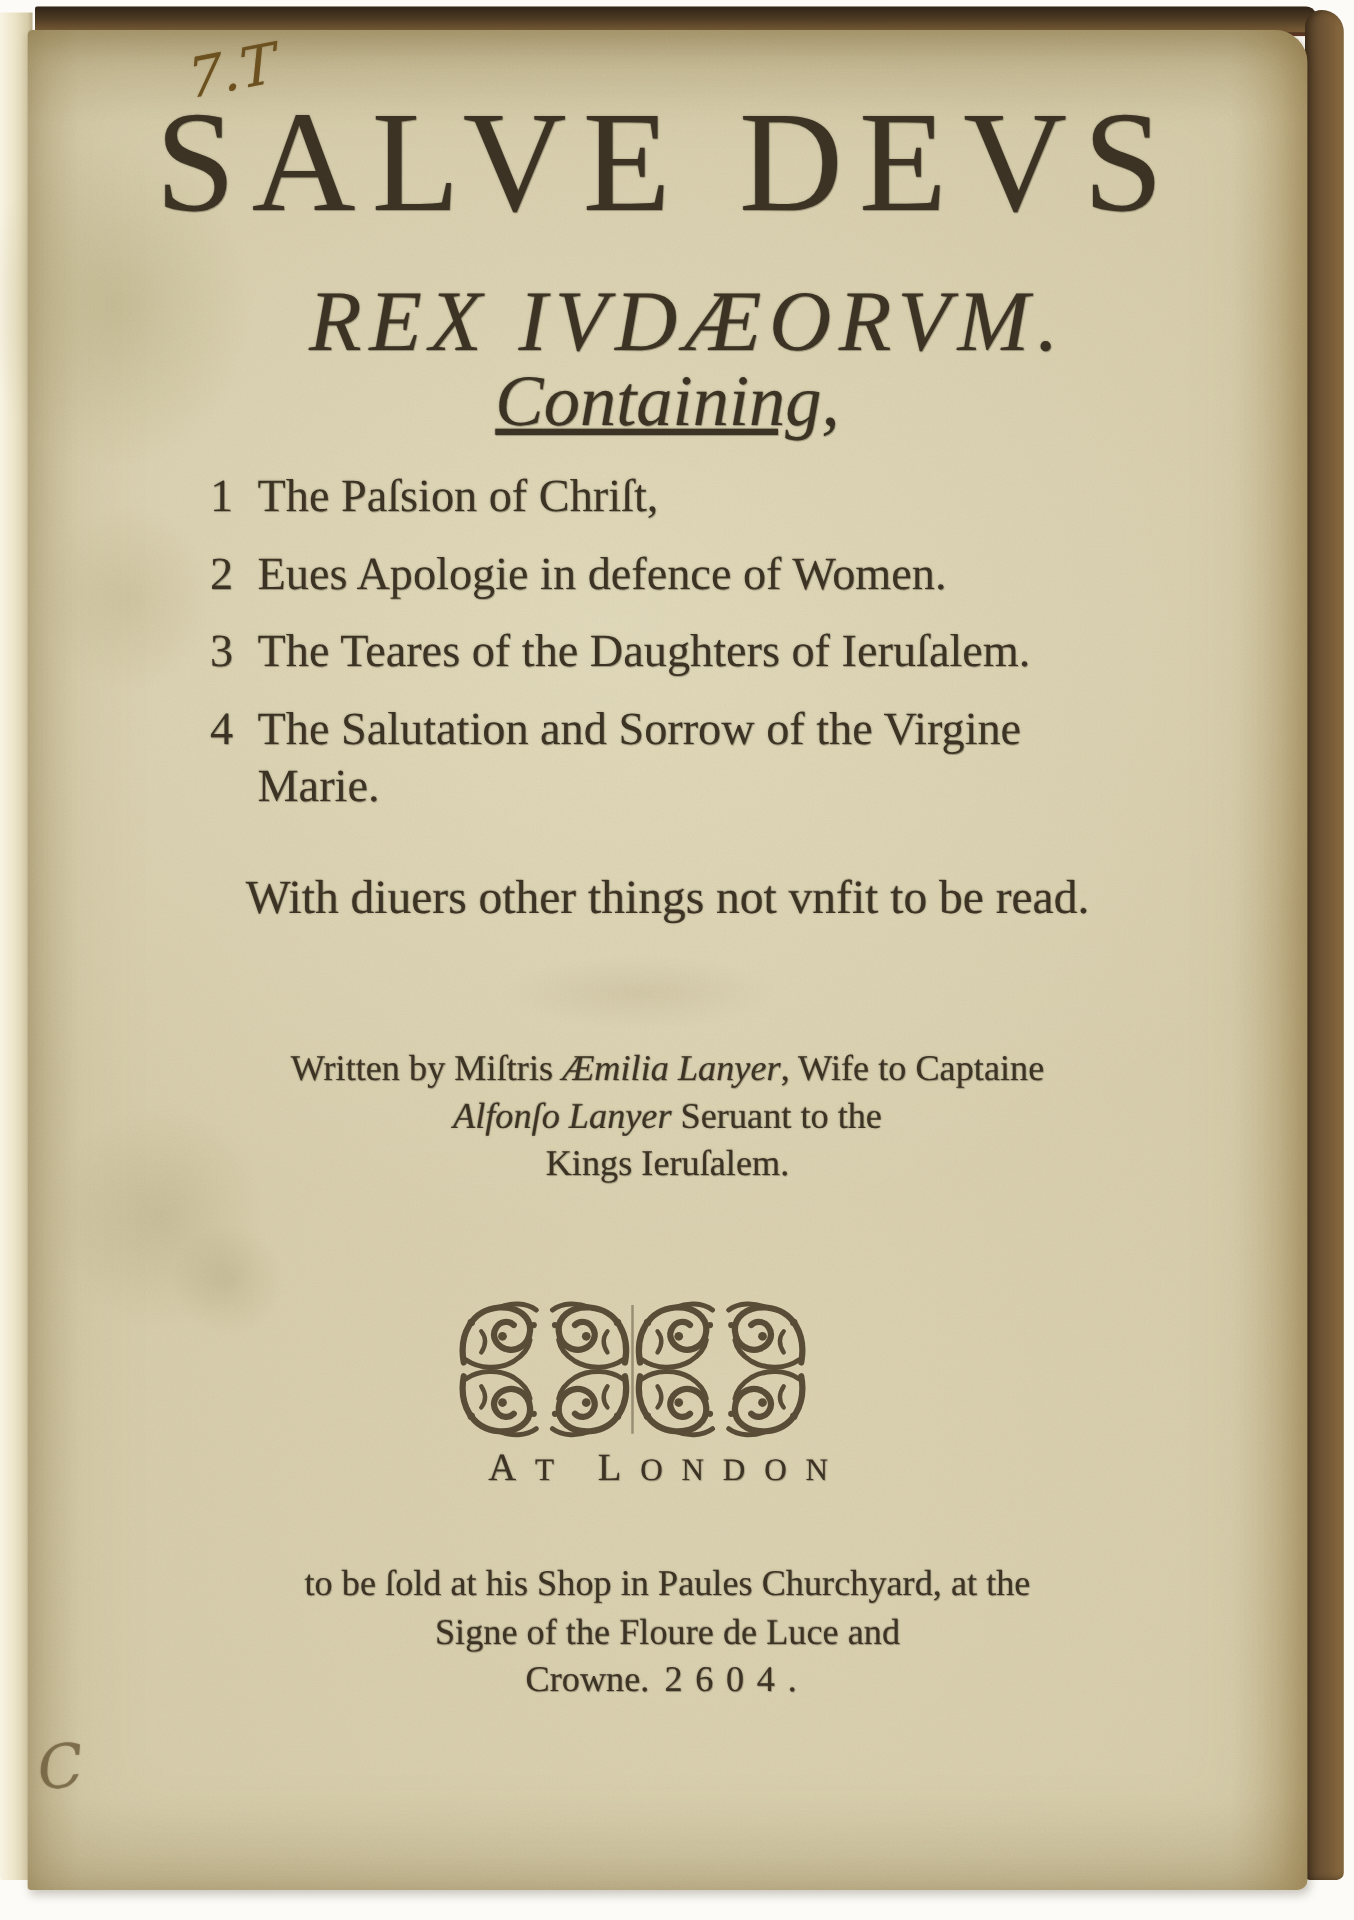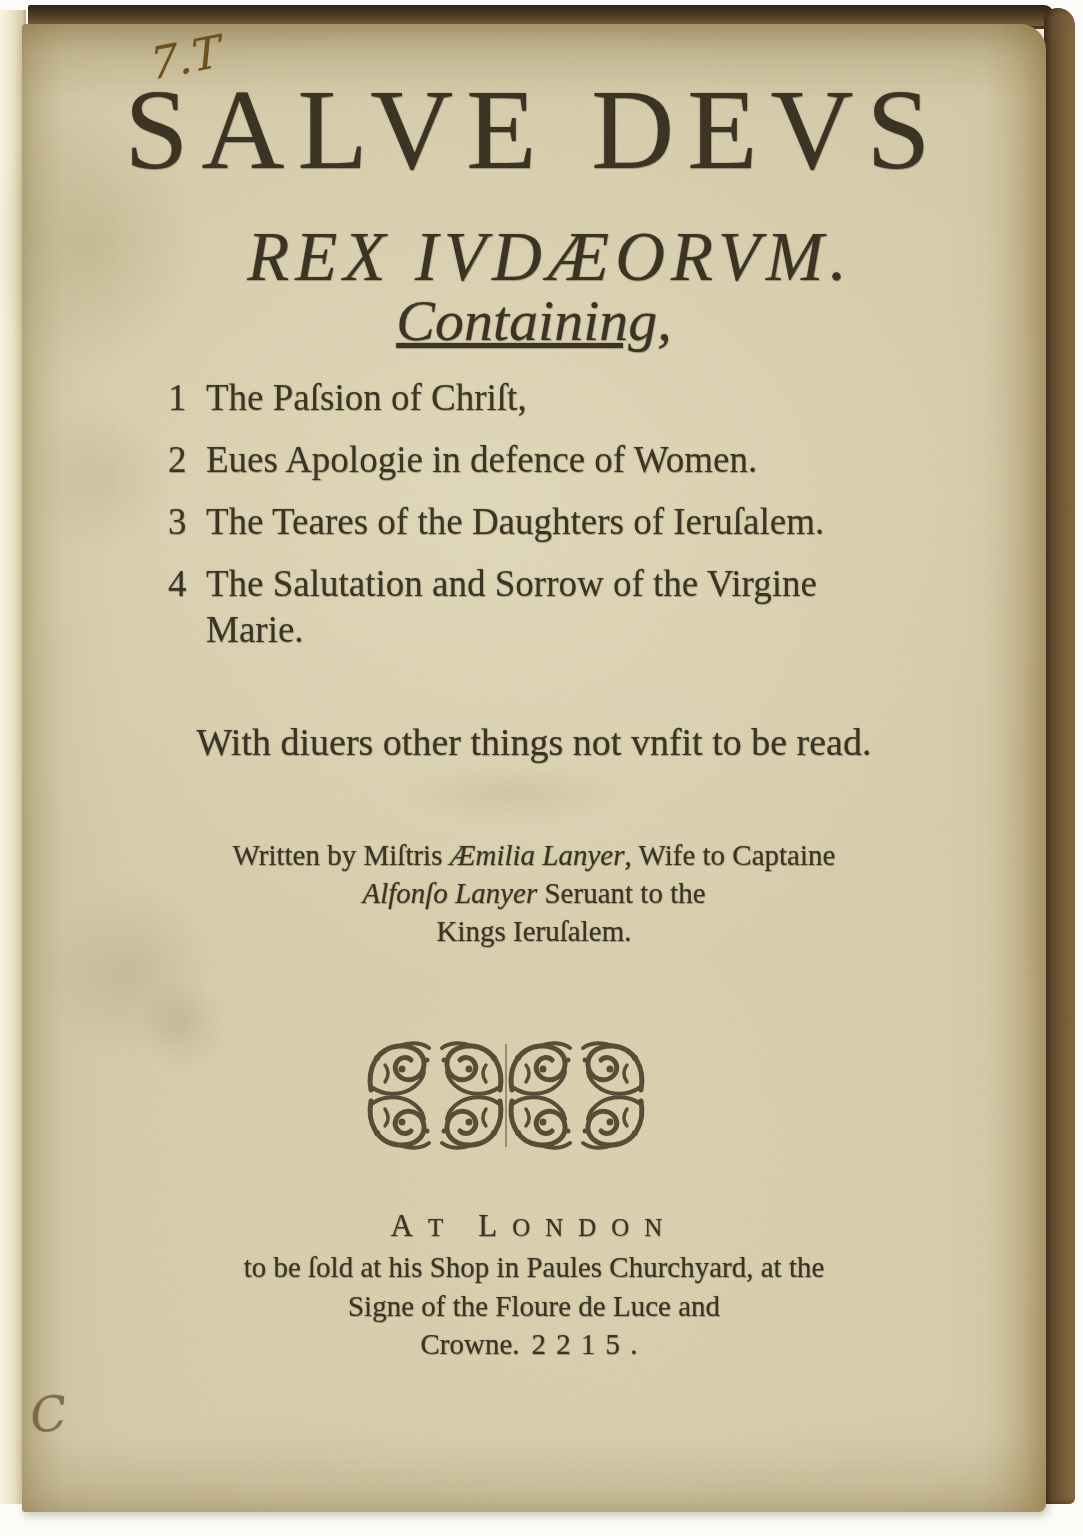--- a/index.html
+++ b/index.html
@@ -47,24 +47,24 @@
   .ink{position:absolute;left:0;width:100%;text-align:center;color:#3d3425;
        text-shadow:.6px .7px 0 rgba(61,52,37,.30), -.4px -.3px 0 rgba(61,52,37,.22), 0 0 2px rgba(61,52,37,.28);}
   .t1{top:40px;font-size:115px;letter-spacing:13px;font-weight:400;margin:0;line-height:1.15;}
   .t2{top:176px;font-size:69px;letter-spacing:6px;font-weight:400;margin:16px;line-height:1.2;font-style:italic;}
   .containing{top:262px;font-size:58px;font-style:italic;line-height:1.2;text-decoration:underline;}
   .contents{position:absolute;left:146px;top:352px;width:760px;margin:0;padding:0;list-style:none;
        color:#3d3425;text-shadow:.6px .7px 0 rgba(61,52,37,.30),0 0 2px rgba(61,52,37,.28);}
   .row{display:flex;font-size:37px;line-height:44px;margin-bottom:18px;}
   .row .num{width:38px;flex:0 0 38px;}
   .row.cont{margin-top:-16px;text-align:right;}
-  .note{top:696px;font-size:38px;}
+  .note{top:672px;font-size:38px;}
   .author{top:812px;font-size:29px;line-height:38px;}
   .it{font-style:italic;}
-  .atlondon{top:1184px;letter-spacing:15px;}
+  .atlondon{top:1132px;letter-spacing:15px;}
   .bc{font-size:31px;}
   .sc{font-size:25px;}
   .wordgap{display:inline-block;width:20px;}
   .imprint{top:1224px;font-size:29px;line-height:38.5px;}
   .year{letter-spacing:.35em;margin-left:12px;}
   .hand{position:absolute;color:#6e5220;font-family:"DejaVu Serif",serif;font-style:italic;
         text-shadow:0 0 1px rgba(110,82,32,.5);}
   .shelfmark{left:128px;top:8px;font-size:44px;transform:rotate(-11deg) skewX(-6deg);}
   .marginalia{left:8px;top:1362px;font-size:48px;color:rgba(102,90,62,.55);transform:rotate(-6deg);}
   .ornament{position:absolute;left:343px;top:1014px;opacity:.88;}
@@ -158,21 +158,21 @@
       <line x1="141" y1="6" x2="141" y2="109" stroke="#4a3c28" stroke-width="2" opacity=".5"></line>
     </svg>
 
     <div class="ink atlondon">
       <span class="bc">A</span><span class="sc">T</span><span class="wordgap"></span><span class="bc">L</span><span class="sc">ONDON</span>
     </div>
 
     <div class="ink imprint">
       <div>to be ſold at his Shop in Paules Churchyard, at the</div>
       <div>Signe of the Floure de Luce and</div>
-      <div><span>Crowne.</span><span class="year">2215.</span></div>
+      <div><span>Crowne.</span><span class="year">2604.</span></div>
     </div>
 
     <div class="hand marginalia">C</div>
 
     <svg class="grain" width="1024" height="1488" aria-hidden="true">
       <filter id="paperGrain">
         <feTurbulence type="fractalNoise" baseFrequency="0.8" numOctaves="2"></feTurbulence>
         <feColorMatrix type="matrix" values="0 0 0 0 0.33  0 0 0 0 0.28  0 0 0 0 0.18  0 0 0 0.16 0"></feColorMatrix>
       </filter>
       <rect width="100%" height="100%" filter="url(#paperGrain)"></rect>

